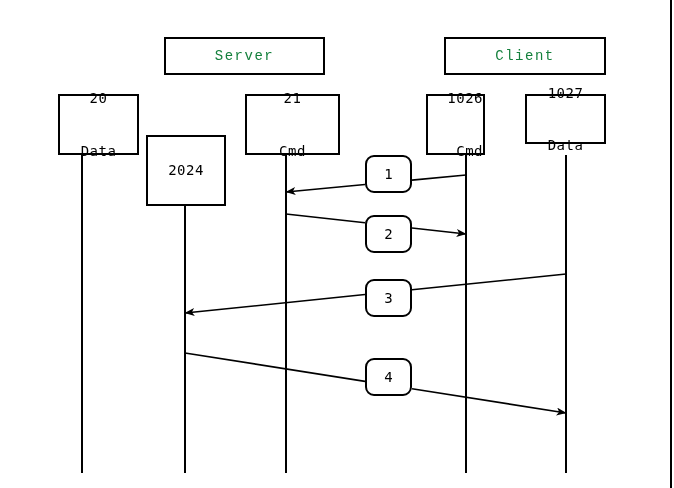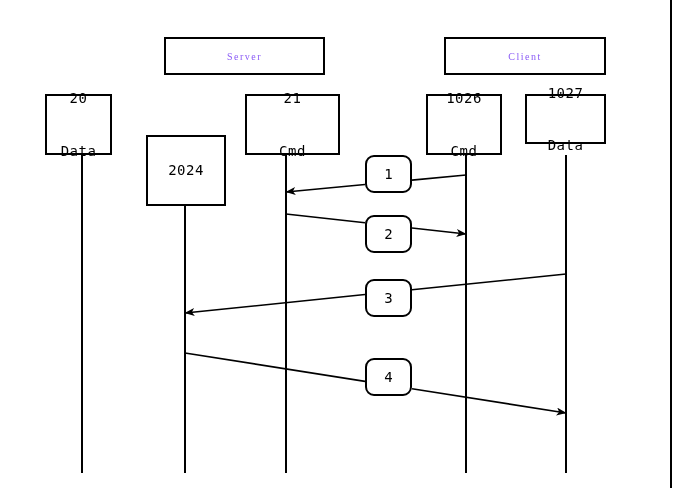--- a/index.html
+++ b/index.html
@@ -46,23 +46,23 @@
     margin-top: 32px;
   }
   .title-box {
     position: absolute;
     box-sizing: border-box;
     border: 2px solid #000000;
     background: #ffffff;
     display: flex;
     align-items: center;
     justify-content: center;
-    font-family: Liberation Serif, serif;
-    font-size: 10px;
-    color: #8b5cf6;
+    font-family: Liberation Mono, monospace;
+    font-size: 14px;
+    color: #15803d;
     letter-spacing: 1.5px;
     z-index: 3;
   }
   .msg-box {
     position: absolute;
     box-sizing: border-box;
     border: 2px solid #000000;
     border-radius: 9px;
     background: #ffffff;
     display: flex;
@@ -115,32 +115,32 @@
 
   <div id="titles-layer">
       <div class="title-box" style="left: 164px; top: 37px; width: 161px; height: 38px; border-color: rgb(0, 0, 0);">
         <span>Server</span>
       </div>
       <div class="title-box" style="left: 444px; top: 37px; width: 162px; height: 38px; border-color: rgb(0, 0, 0);">
         <span>Client</span>
       </div>
     </div>
   <div id="nodes-layer">
-      <div class="node-box" style="left: 45px; top: 94px; width: 67px; height: 61px; border-color: rgb(0, 0, 0); text-align: right;">
+      <div class="node-box" style="left: 58px; top: 94px; width: 81px; height: 61px; border-color: rgb(0, 0, 0); text-align: right;">
         <span>20</span>
         <span class="line2">Data</span>
       </div>
       <div class="node-box" style="left: 146px; top: 135px; width: 80px; height: 71px; border-color: rgb(0, 0, 0);">
         <span>2024</span>
       </div>
       <div class="node-box" style="left: 245px; top: 94px; width: 95px; height: 61px; border-color: rgb(0, 0, 0);">
         <span>21</span>
         <span class="line2">Cmd</span>
       </div>
-      <div class="node-box" style="left: 426px; top: 94px; width: 76px; height: 61px; border-color: rgb(0, 0, 0);">
+      <div class="node-box" style="left: 426px; top: 94px; width: 59px; height: 61px; border-color: rgb(0, 0, 0); align-items: flex-end;">
         <span>1026</span>
         <span class="line2">Cmd</span>
       </div>
       <div class="node-box" style="left: 525px; top: 94px; width: 81px; height: 50px; border-color: rgb(0, 0, 0);">
         <span>1027</span>
         <span class="line2">Data</span>
       </div>
     </div>
   <div id="messages-layer">
       <div class="msg-box" style="left: 365px; top: 155px; width: 47px; height: 38px; border-color: rgb(0, 0, 0);">

